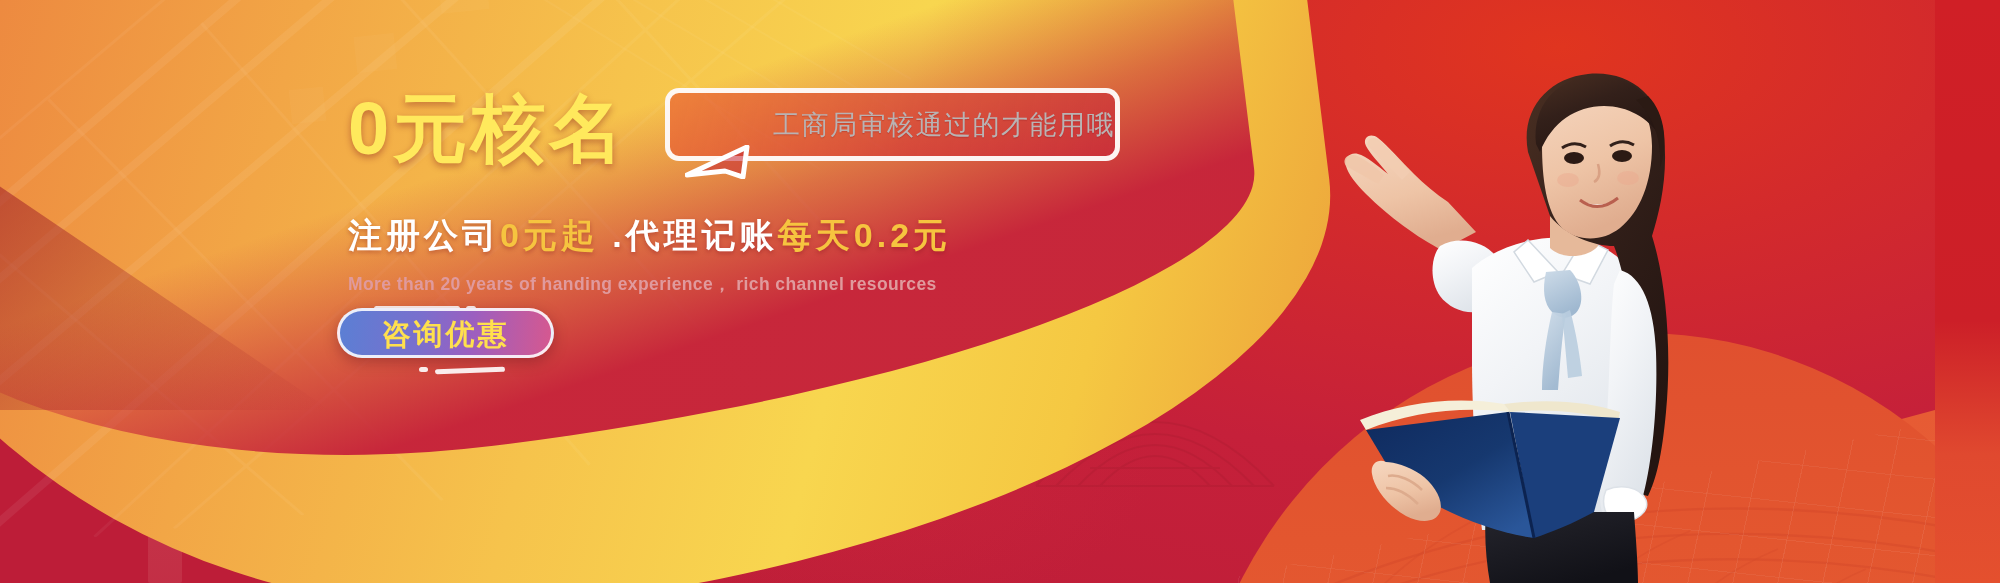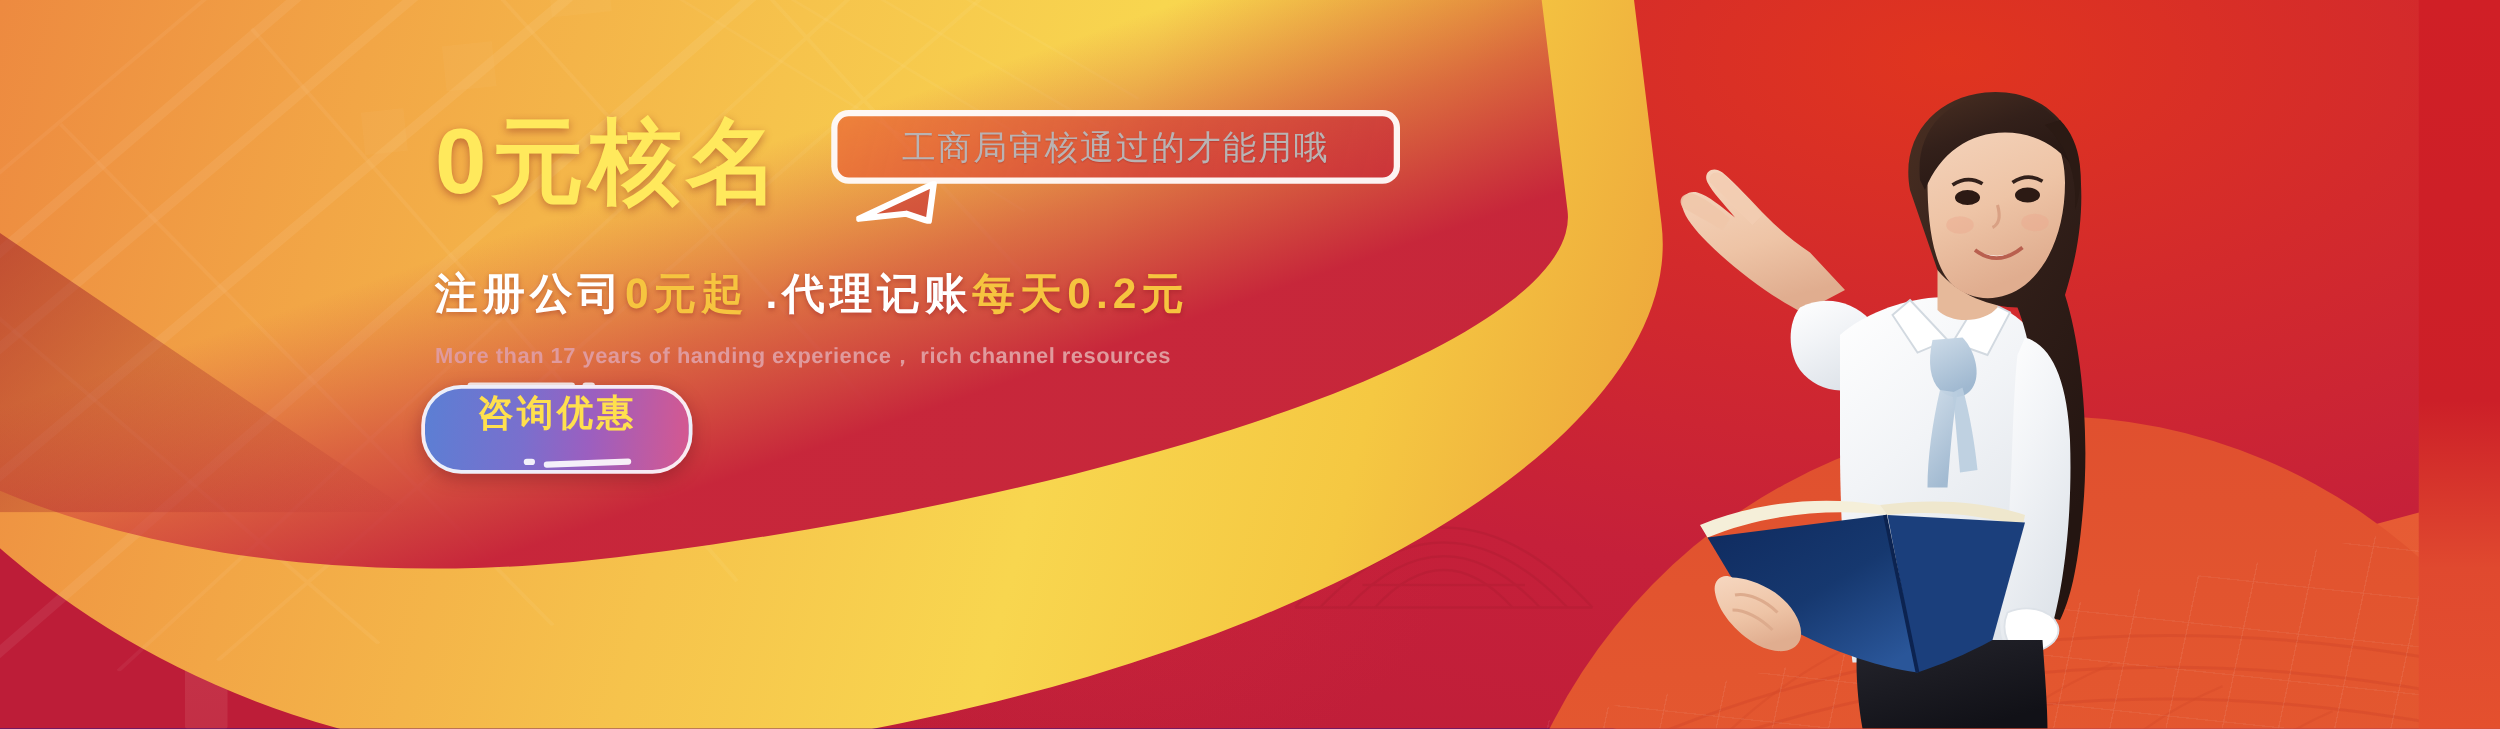--- a/index.html
+++ b/index.html
@@ -8,21 +8,21 @@
     background: #000;
     font-family: "Liberation Sans", "DejaVu Sans", sans-serif;
     overflow: hidden;
   }
 
   #banner {
     position: relative;
     width: 2000px;
     height: 583px;
     overflow: hidden;
-    background: #6d28d9;
+    background: #7f1d1d;
   }
 
   
   .bg-base {
     position: absolute; inset: 0;
     background:
       radial-gradient(ellipse 1400px 700px at 78% 8%, #e0351f 0%, #d32a2c 28%, #c5203a 60%, #bd1d38 100%);
   }
 
   
@@ -167,25 +167,25 @@
     color: #ffe95c;
     line-height: 1;
     white-space: nowrap;
     text-shadow: 0 3px 7px rgba(120,10,25,.40);
   }
 
   
   .bubble {
     position: absolute;
     left: 665px; top: 88px;
-    width: 455px; height: 59px;
+    width: 455px; height: 73px;
     border: 5px solid rgba(255,255,255,.94);
     border-radius: 14px;
     background: linear-gradient(104deg, rgba(232,86,48,.62) 0%, rgba(209,40,52,.55) 55%, rgba(198,32,56,.50) 100%);
-    display: flex; align-items: center; justify-content: center;
+    display: flex; align-items: center; justify-content: flex-end;
   }
   .bubble-text {
     font-size: 27px;
     letter-spacing: 1.5px;
     color: #b9b3b3;
     white-space: nowrap;
     text-shadow: 0 1px 1px rgba(120,10,25,.25);
   }
   .bubble-tail {
     position: absolute;
@@ -215,25 +215,25 @@
     font-weight: 700;
     letter-spacing: .4px;
     color: #e09a9d;
     white-space: nowrap;
   }
 
   
   .cta {
     position: absolute;
     left: 337px; top: 308px;
-    width: 217px; height: 71px;
+    width: 217px; height: 50px;
     border-radius: 32px;
     background: linear-gradient(96deg, #5b7fd4 0%, #7a6fcd 38%, #9b5fc0 62%, #d6588f 100%);
     border: 3px solid rgba(255,255,255,.88);
-    display: flex; align-items: flex-start; justify-content: center;
+    display: flex; align-items: flex-end; justify-content: center;
     box-shadow: 0 4px 14px rgba(90,10,30,.35);
     cursor: pointer;
   }
   .cta-label {
     font-size: 29px;
     font-weight: 700;
     letter-spacing: 3px;
     color: #ffe04d;
     white-space: nowrap;
   }
@@ -496,21 +496,21 @@
       <span class="bubble-text">工商局审核通过的才能用哦</span>
     </div>
     <svg class="bubble-tail" viewBox="0 0 66 34">
       <path d="M62 2 L 2 30 L 40 26 L 58 32 Z" fill="rgba(198,40,52,0.55)" stroke="#ffffff" stroke-width="5" stroke-linejoin="round"></path>
     </svg>
 
     <div class="subline">
       <span>注册公司</span><span class="hl">0元起</span><span> .代理记账</span><span class="hl">每天0.2元</span>
     </div>
 
-    <div class="tagline">More than 17 years of handing experience，  rich channel resources</div>
+    <div class="tagline">More than 20 years of handing experience，  rich channel resources</div>
 
     <div class="cta-dash-top"></div>
     <div class="cta-dot-top"></div>
 
     <div class="cta">
       <span class="cta-label">咨询优惠</span>
     </div>
 
     <div class="cta-dash-bot"></div>
     <div class="cta-dot-bot"></div>

